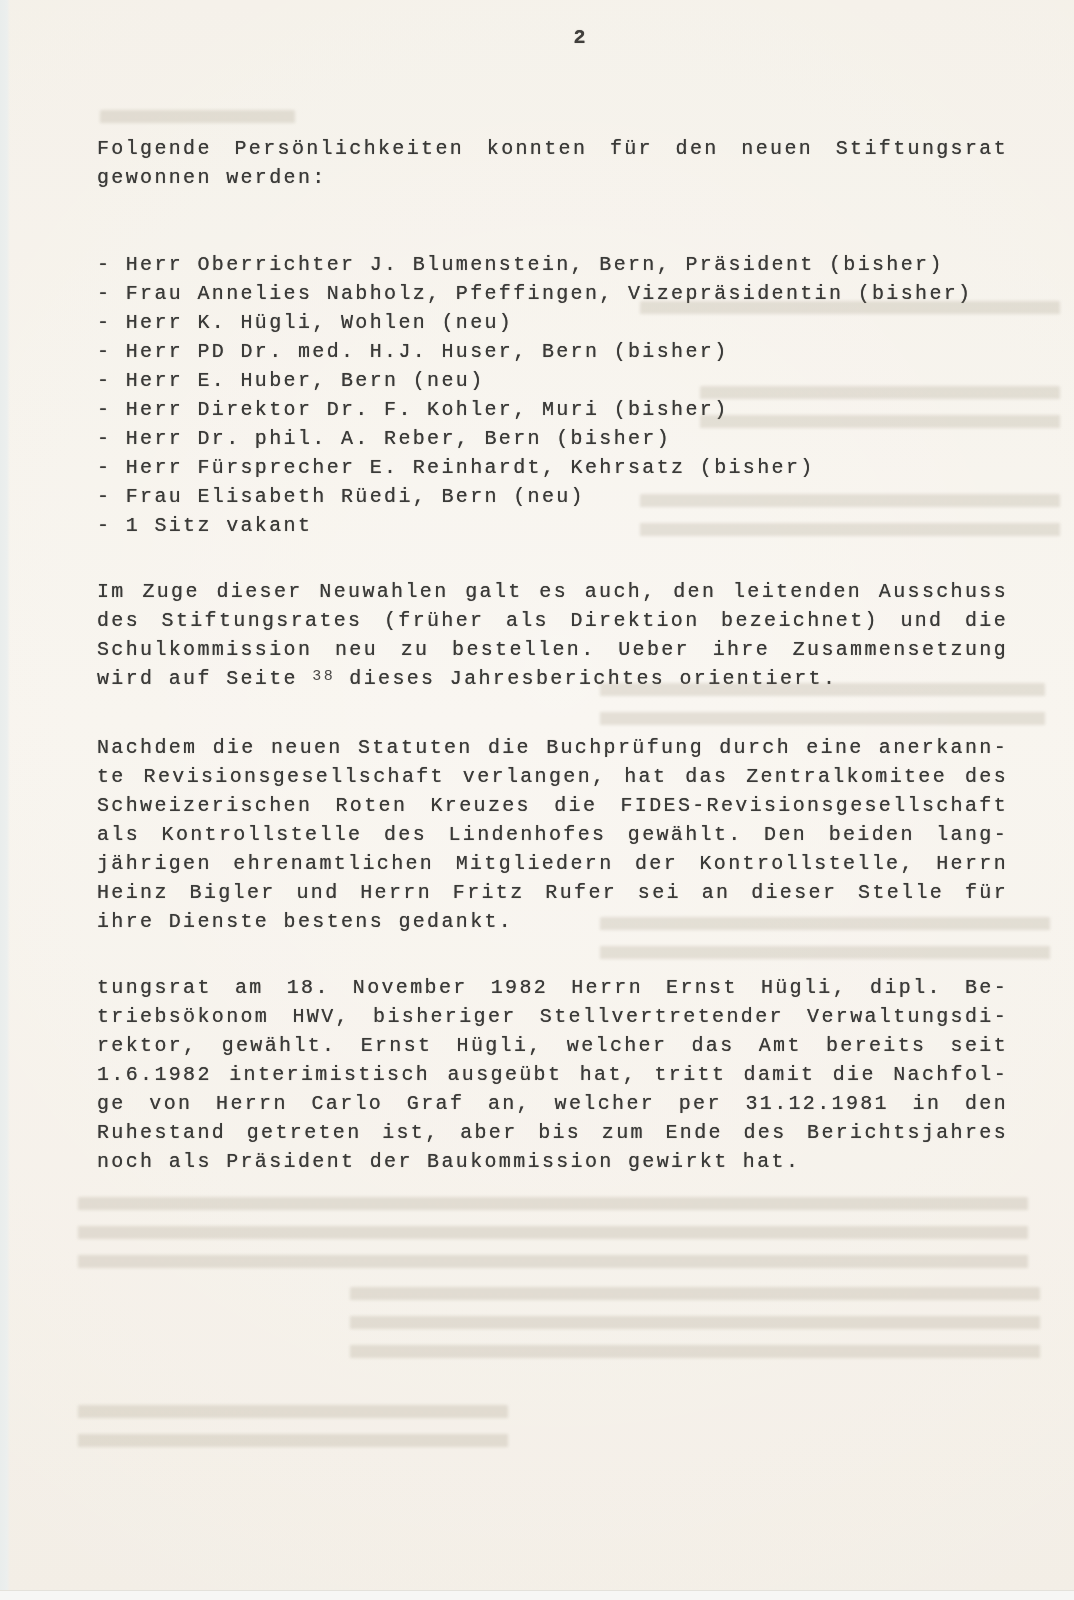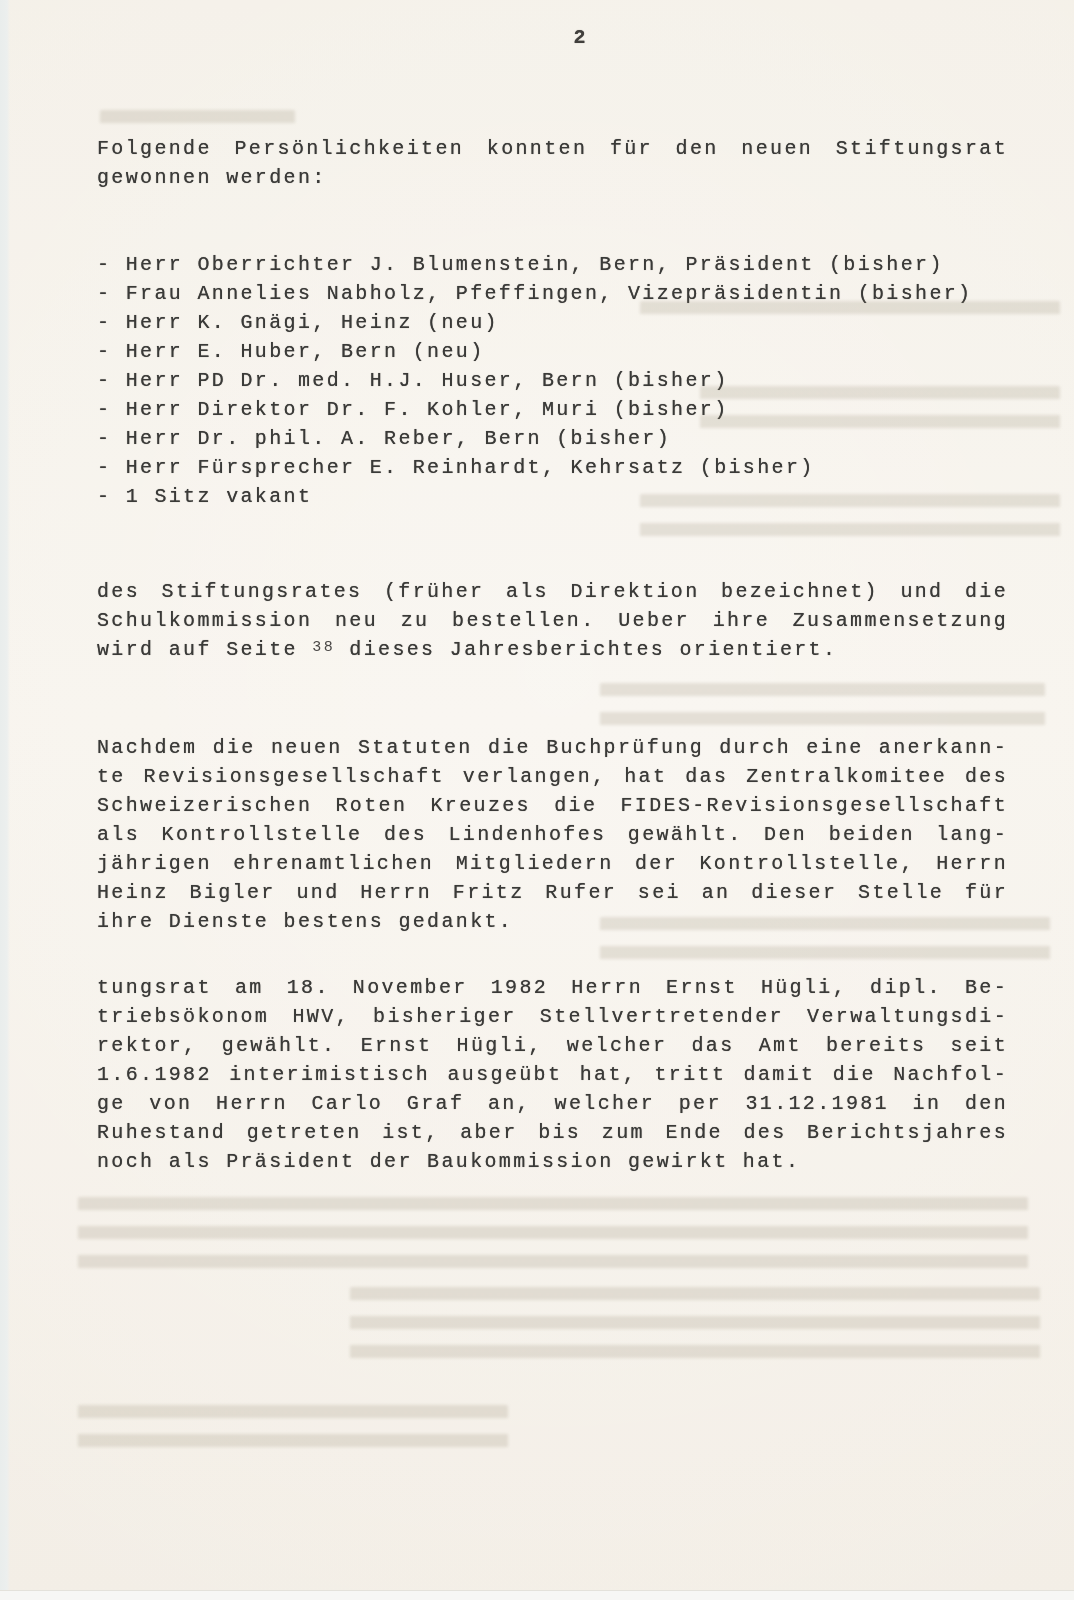--- a/index.html
+++ b/index.html
@@ -55,29 +55,31 @@
   <div class="edge-bottom"></div>
   <div class="pagenum">2</div>
   <div id="text-blocks">
       <div class="block" style="top: 134px;">
         <div class="line just"><span>Folgende Persönlichkeiten konnten für den neuen Stiftungsrat</span></div>
         <div class="line"><span>gewonnen werden:</span></div>
       </div>
       <div class="block" style="top: 250px;">
         <div class="line"><span>- Herr Oberrichter J. Blumenstein, Bern, Präsident (bisher)</span></div>
         <div class="line"><span>- Frau Annelies Nabholz, Pfeffingen, Vizepräsidentin (bisher)</span></div>
-        <div class="line"><span>- Herr K. Gnägi, Heinz (neu)</span></div>
+        <div class="line"><span>- Herr K. Hügli, Wohlen (neu)</span></div>
+        <div class="line"><span>- Herr PD Dr. med. H.J. Huser, Bern (bisher)</span></div>
         <div class="line"><span>- Herr E. Huber, Bern (neu)</span></div>
-        <div class="line"><span>- Herr PD Dr. med. H.J. Huser, Bern (bisher)</span></div>
         <div class="line"><span>- Herr Direktor Dr. F. Kohler, Muri (bisher)</span></div>
         <div class="line"><span>- Herr Dr. phil. A. Reber, Bern (bisher)</span></div>
         <div class="line"><span>- Herr Fürsprecher E. Reinhardt, Kehrsatz (bisher)</span></div>
+        <div class="line"><span>- Frau Elisabeth Rüedi, Bern (neu)</span></div>
         <div class="line"><span>- 1 Sitz vakant</span></div>
       </div>
       <div class="block" style="top: 577px;">
+        <div class="line just"><span>Im Zuge dieser Neuwahlen galt es auch, den leitenden Ausschuss</span></div>
         <div class="line just"><span>des Stiftungsrates (früher als Direktion bezeichnet) und die</span></div>
         <div class="line just"><span>Schulkommission neu zu bestellen. Ueber ihre Zusammensetzung</span></div>
         <div class="line"><span>wird auf Seite </span><span class="seg-raised">38</span><span> dieses Jahresberichtes orientiert.</span></div>
       </div>
       <div class="block" style="top: 733px;">
         <div class="line just"><span>Nachdem die neuen Statuten die Buchprüfung durch eine anerkann-</span></div>
         <div class="line just"><span>te Revisionsgesellschaft verlangen, hat das Zentralkomitee des</span></div>
         <div class="line just"><span>Schweizerischen Roten Kreuzes die FIDES-Revisionsgesellschaft</span></div>
         <div class="line just"><span>als Kontrollstelle des Lindenhofes gewählt. Den beiden lang-</span></div>
         <div class="line just"><span>jährigen ehrenamtlichen Mitgliedern der Kontrollstelle, Herrn</span></div>

